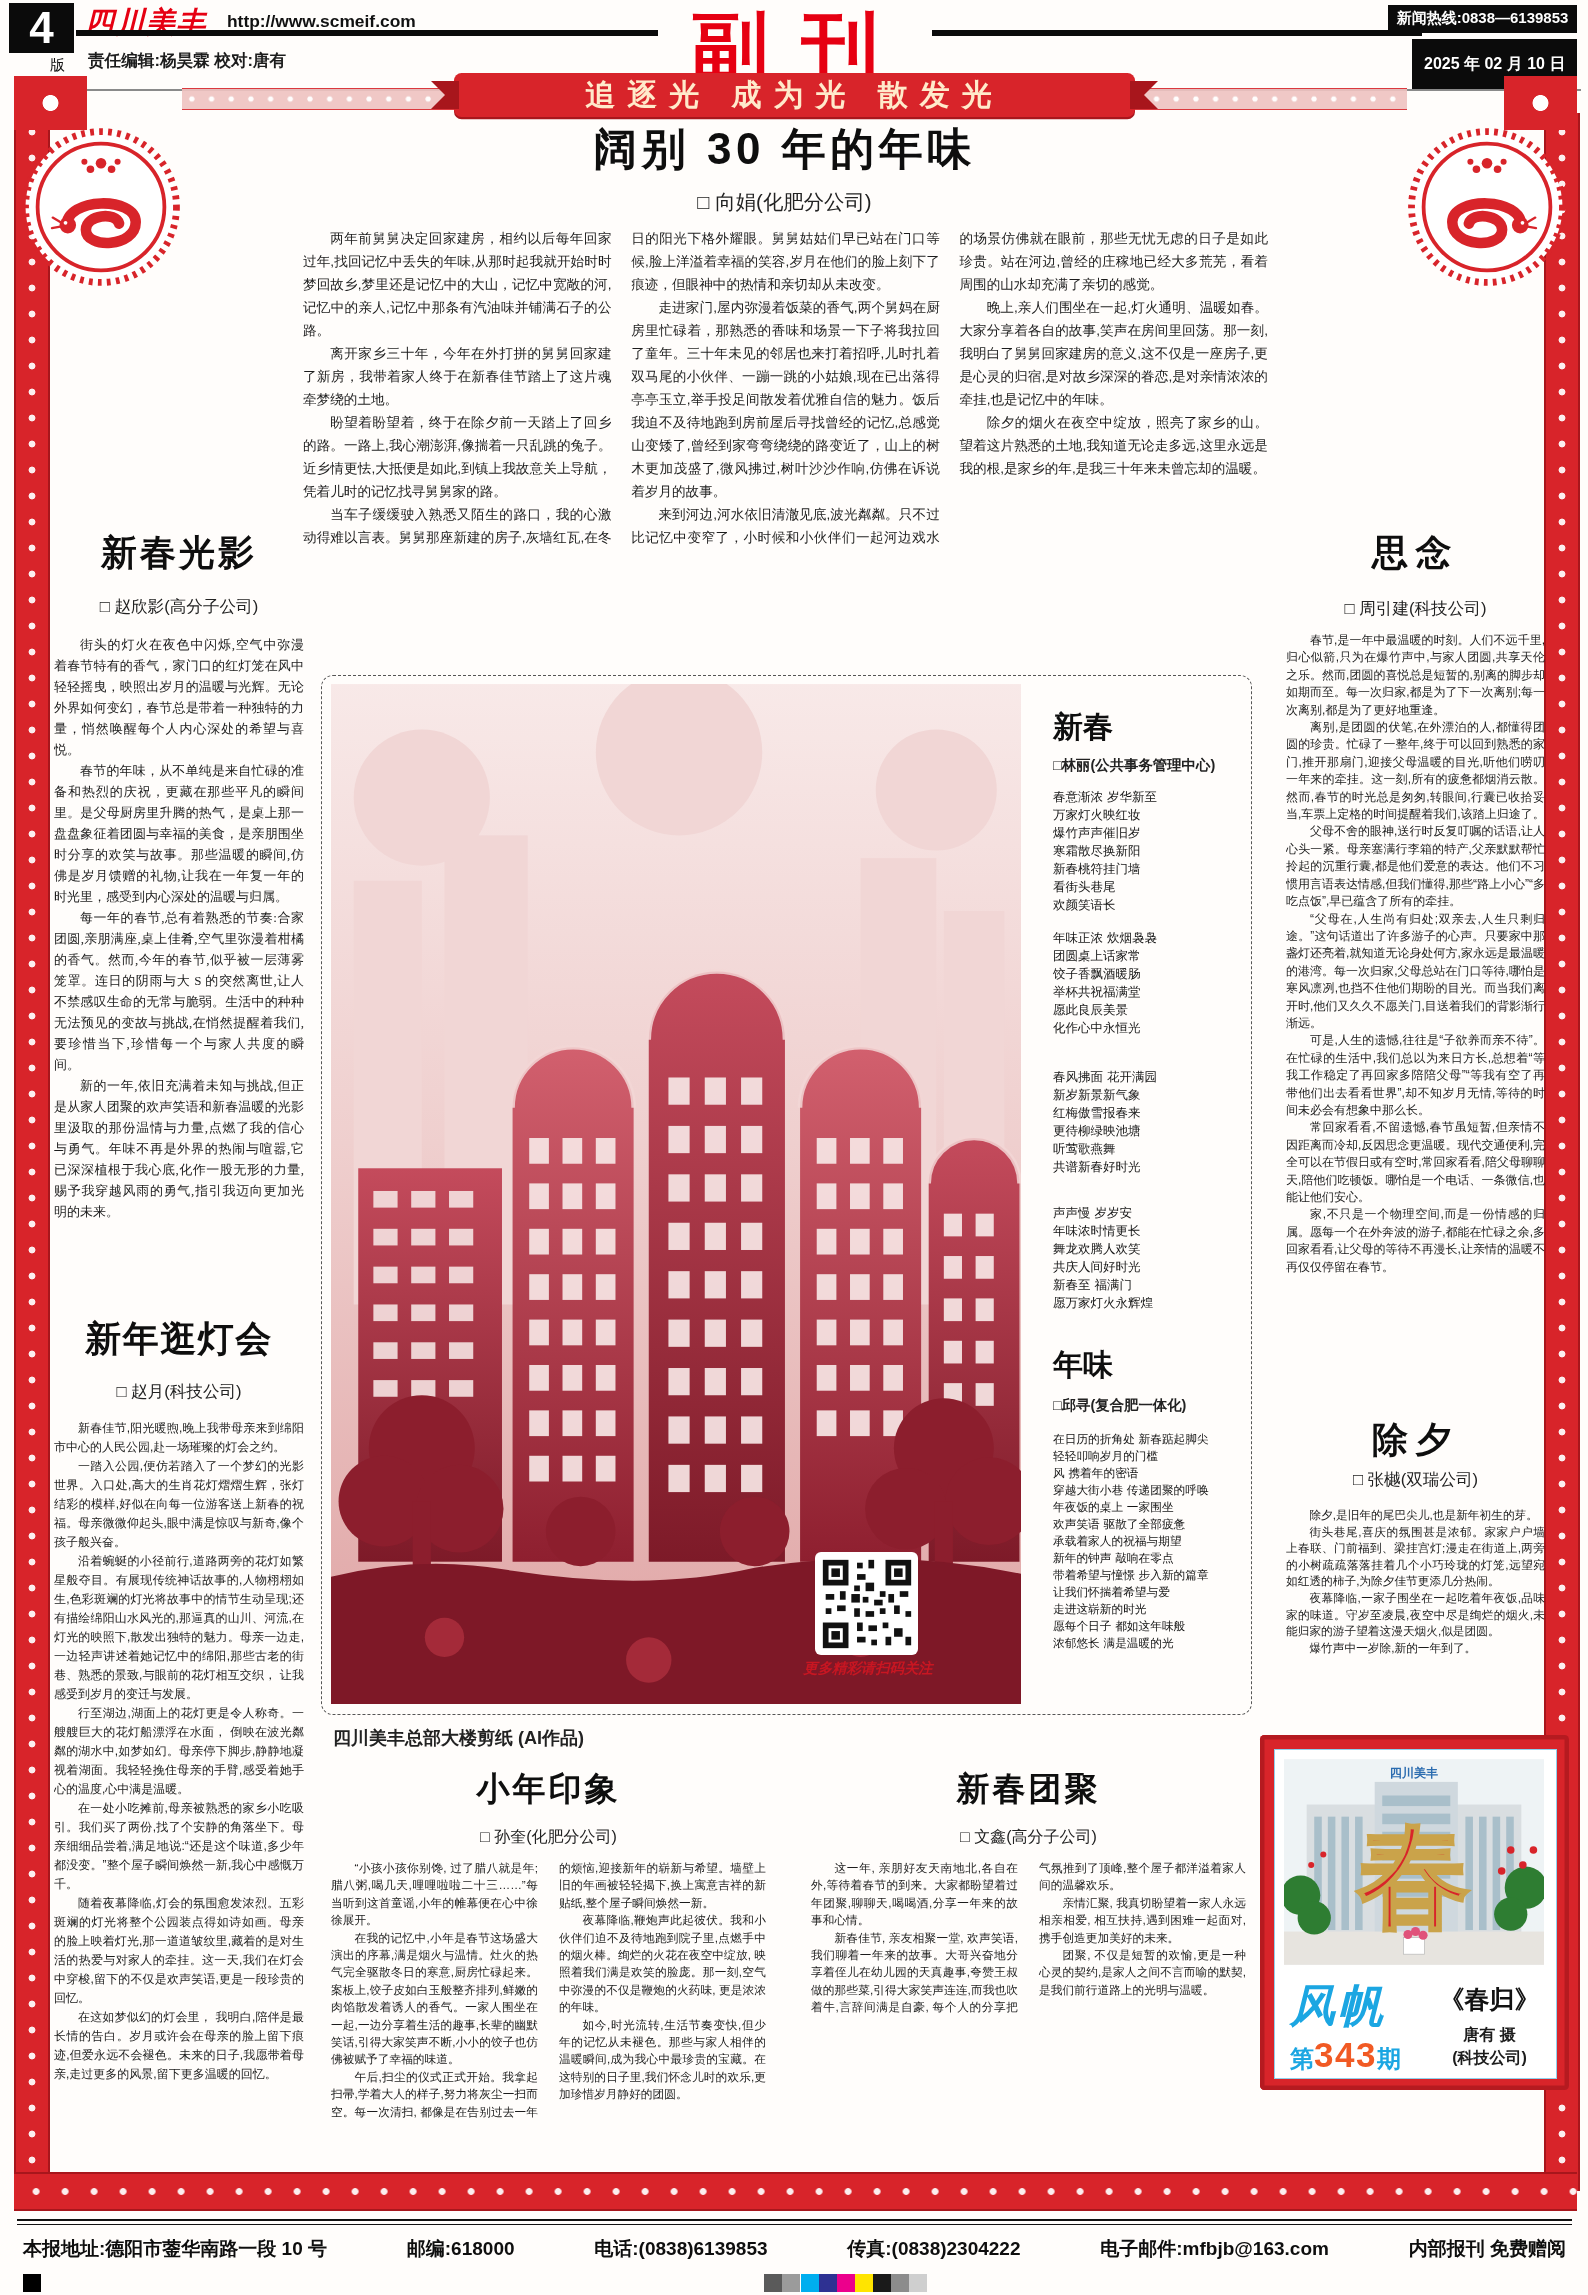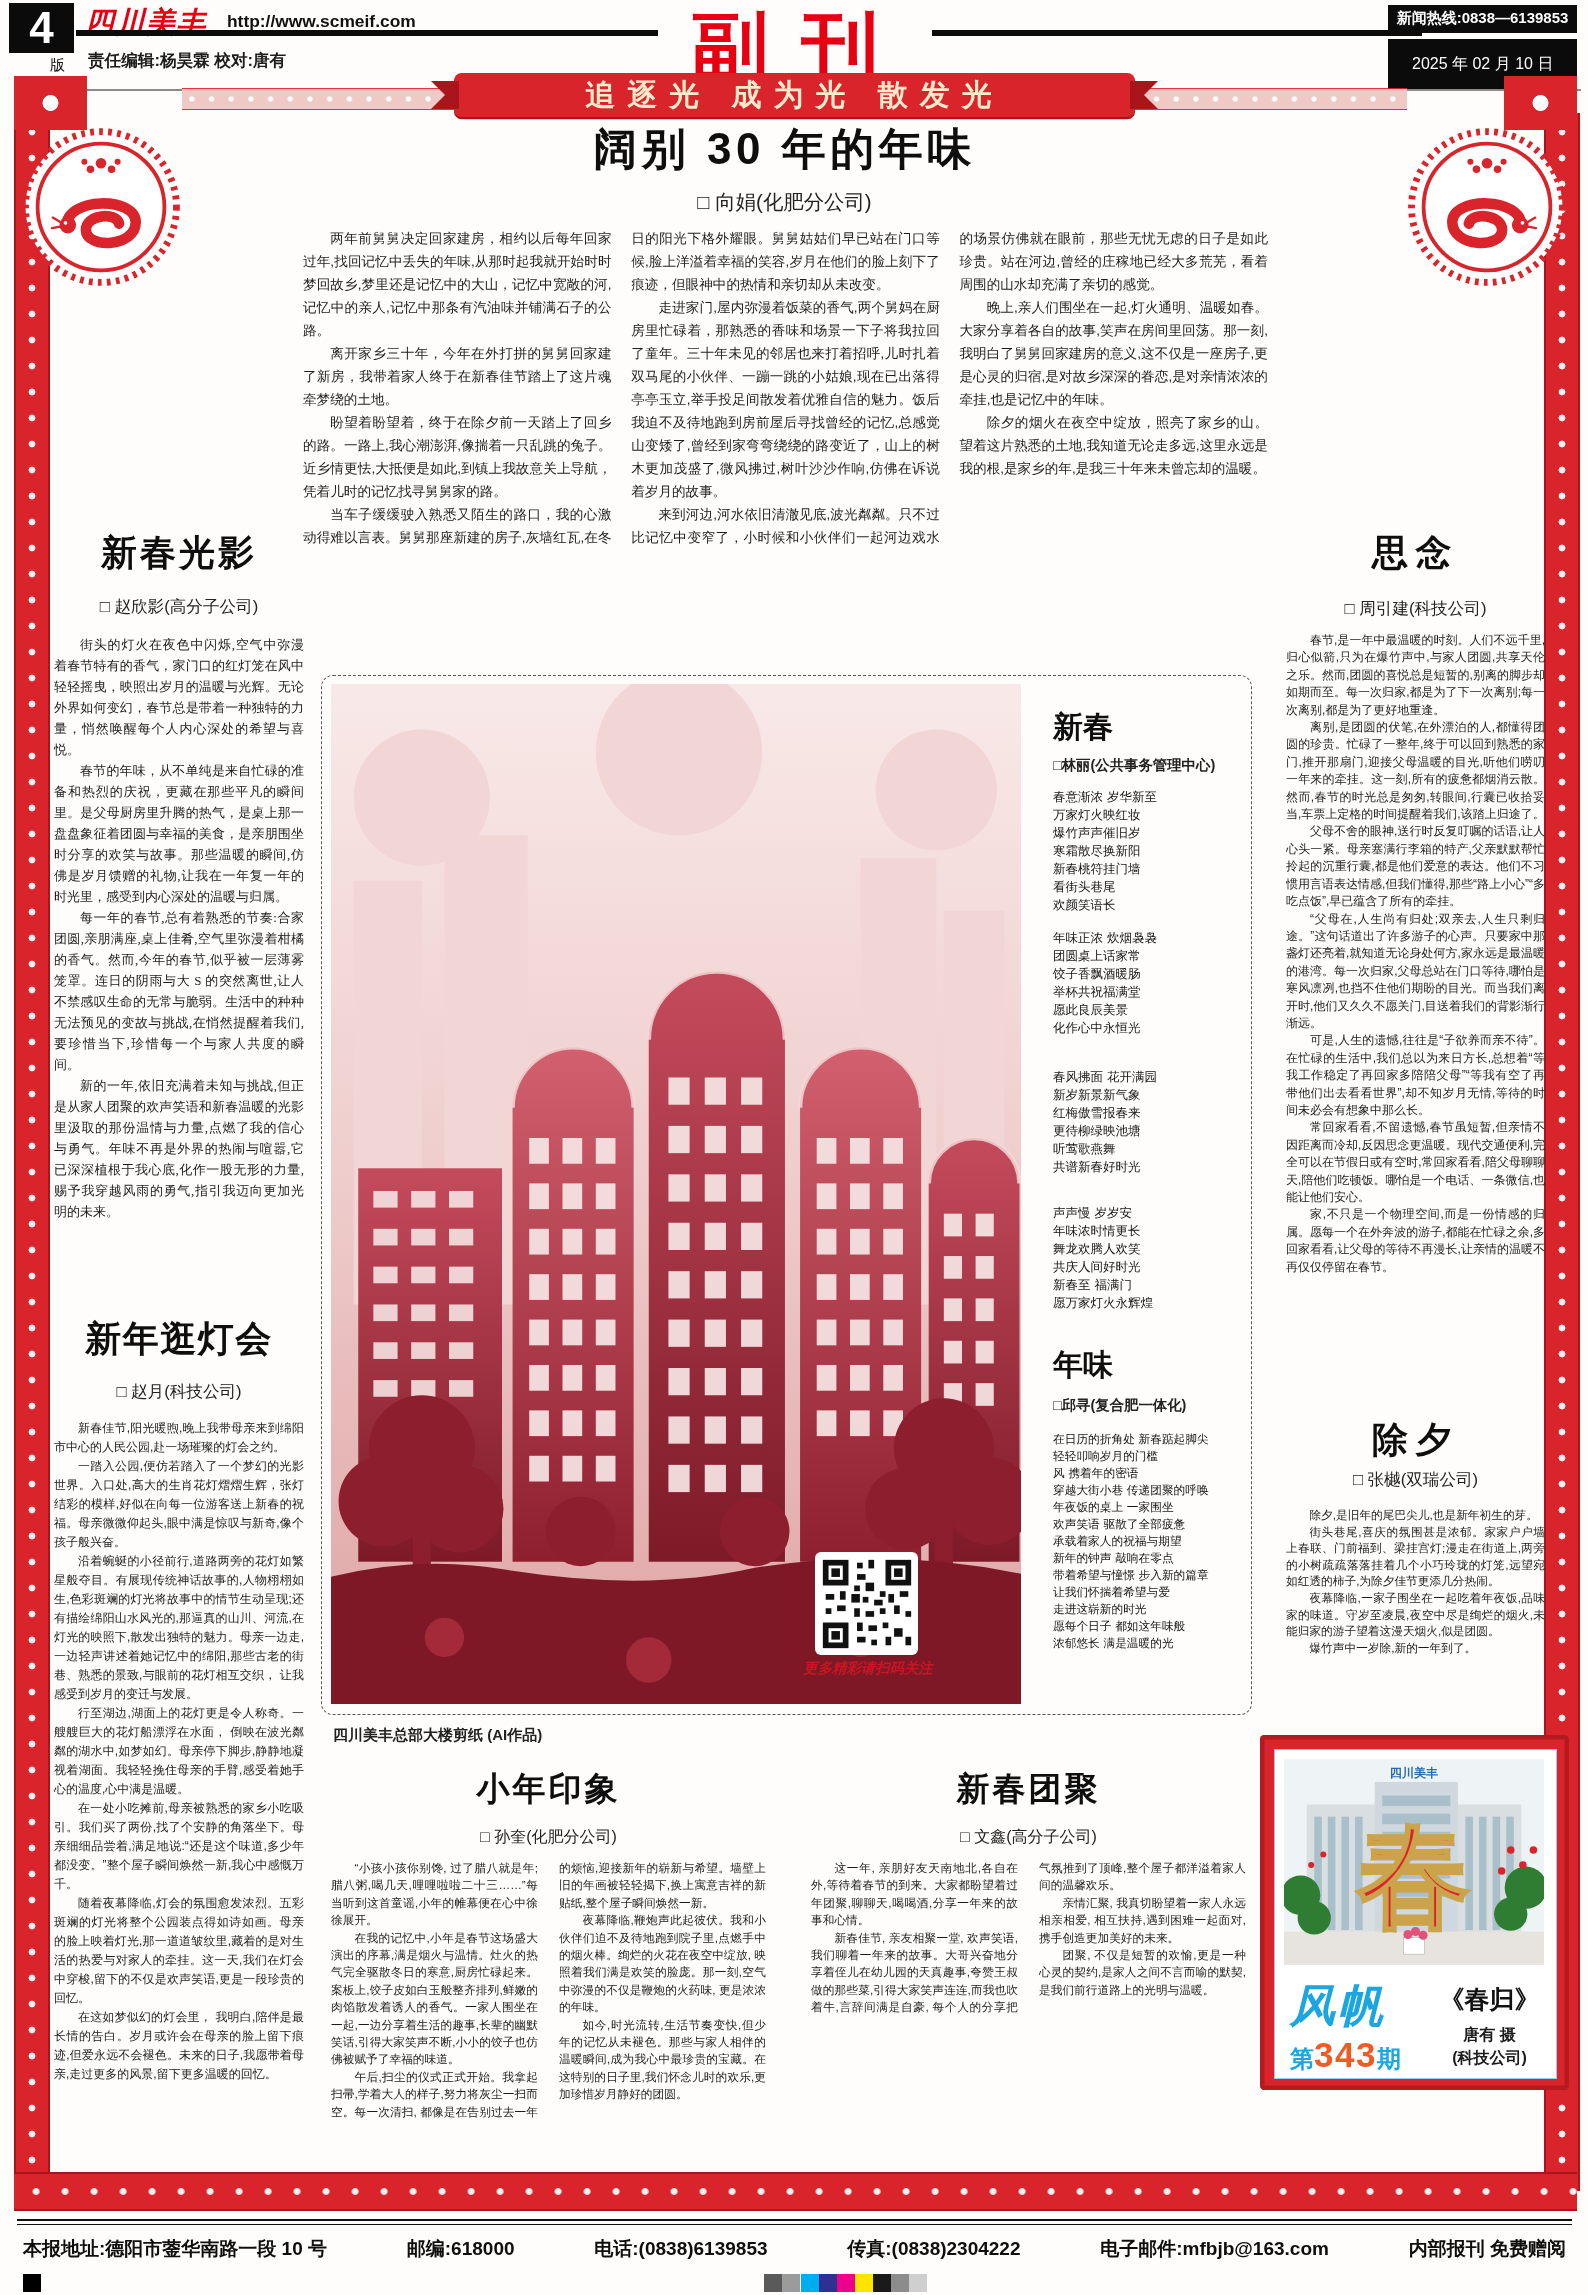--- a/index.html
+++ b/index.html
@@ -13,21 +13,21 @@
   #pagelabel{left:50px;top:56px;font-size:15px;color:#111;}
   #mast-topbar{left:76px;top:30px;width:582px;height:6px;background:#0b0b0b;}
   #mast-topbar2{left:932px;top:30px;width:490px;height:6px;background:#0b0b0b;}
   #brand{left:85px;top:3px;font-size:29px;font-weight:900;color:#e60012;
          font-family:"DejaVu Serif",serif;font-style:italic;letter-spacing:1.5px;}
   #url{left:227px;top:10.6px;font-size:17.4px;font-weight:700;color:#111;}
   #hotline{right:10.6px;top:4.5px;background:#0b0b0b;color:#fff;font-size:15px;
            padding:4.5px 9px;font-weight:700;}
   #editors{left:88px;top:50px;font-size:16.6px;font-weight:700;}
   #issuedate{right:10.6px;top:39px;background:#0b0b0b;color:#fff;font-size:16px;
-             padding:15px 24px;font-weight:400;}
+             padding:15px 12px;font-weight:700;}
   #sectitle{left:658px;top:-4.5px;width:287px;text-align:center;color:#e60012;
             font-size:77px;font-weight:900;letter-spacing:33px;}
   #head-rule{left:76px;top:89px;width:1505px;height:1.5px;background:#8a8a8a;}
 
   
   .lace-v{width:32px;top:113px;height:2078px;background-color:#d8242a;
           background-image:radial-gradient(circle,rgba(255,255,255,.92) 0 3px,rgba(255,255,255,0) 3.8px);
           background-size:32px 26px;background-position:center 6px;
           border-left:2.3px solid #a8161c;border-right:2.3px solid #a8161c;}
   #lace-left{left:13.6px;} #lace-right{left:1544px;}
@@ -77,21 +77,21 @@
   #r2-title{left:1286px;top:1416px;width:259px;font-size:36px;letter-spacing:7.6px;}
   #r2-byline{left:1286px;top:1469px;width:259px;font-size:16.6px;}
   #r2-body{left:1286px;top:1507px;width:259px;height:221px;font-size:11.7px;line-height:16.6px;}
 
   
   #feature-box{left:321px;top:675px;width:929px;height:1038px;border:1.5px dashed #555;border-radius:12px;}
   #artwork{left:331px;top:684px;width:690px;height:1020px;}
   #qr{left:815px;top:1552px;width:103px;height:103px;background:#fff;border-radius:6px;padding:4.5px;box-sizing:border-box;}
   #qr-caption{left:762px;top:1659px;width:212px;text-align:center;color:#c81622;font-size:14.4px;font-weight:700;
               font-family:"DejaVu Serif",serif;font-style:italic;}
-  #artwork-caption{left:333px;top:1726px;width:529px;font-size:15px;font-weight:700;color:#222;}
+  #artwork-caption{left:333px;top:1726px;width:529px;font-size:18px;font-weight:700;color:#222;}
 
   
   .poem-title{font-weight:900;font-size:30px;color:#0e0e0e;}
   .poem-byline{font-size:14.4px;font-weight:700;color:#222;}
   .poem{font-family:"DejaVu Serif",serif;color:#151515;}
   .poem div{white-space:nowrap;}
   #poem1-title{left:1053px;top:707px;}
   #poem1-byline{left:1053px;top:756px;width:197px;}
   #poem1-s1{left:1053px;top:788px;font-size:12.5px;line-height:18px;}
   #poem1-s2{left:1053px;top:929px;font-size:12.5px;line-height:18px;}

